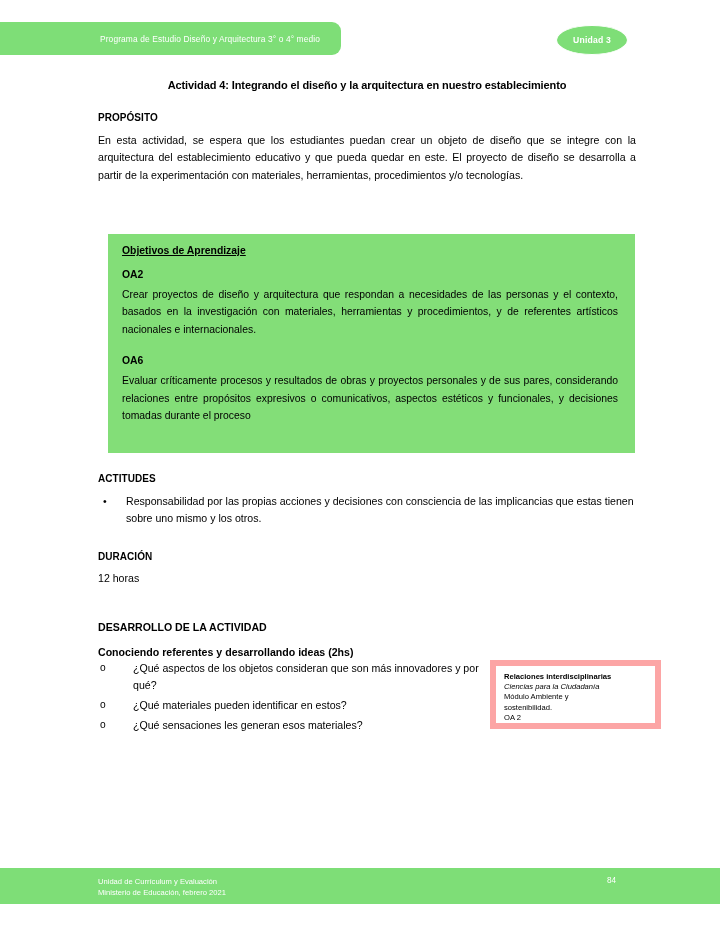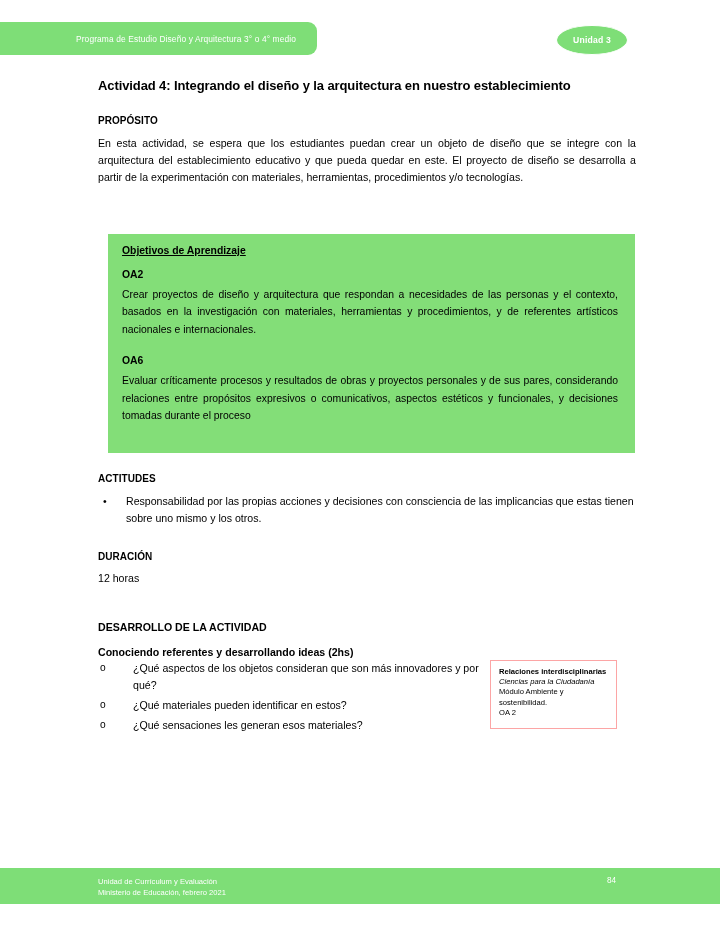--- a/index.html
+++ b/index.html
@@ -14,21 +14,21 @@
     font-family: "Liberation Sans", sans-serif;
     color: #000000;
     overflow: hidden;
   }
 
   
   #header-band {
     position: absolute;
     left: 0;
     top: 22px;
-    width: 317px;
+    width: 341px;
     height: 33px;
     background: #7ede77;
     border-top-right-radius: 9px;
     border-bottom-right-radius: 9px;
   }
   #header-band-label {
     position: absolute;
     right: 21px;
     top: 50%;
     transform: translateY(-50%);
@@ -61,23 +61,23 @@
 
   
   #content {
     position: absolute;
     left: 98px;
     top: 78px;
     width: 538px;
   }
 
   #activity-title {
-    font-size: 13px;
-    font-weight: bold;
-    text-align: left;
+    font-size: 11px;
+    font-weight: bold;
+    text-align: center;
     letter-spacing: -0.1px;
     margin: 0 0 20px 0;
     line-height: 1.3;
   }
 
   .section-heading {
     font-size: 10px;
     font-weight: bold;
     margin: 0 0 9px 0;
     letter-spacing: 0.05px;
@@ -202,23 +202,23 @@
     flex: 1 1 auto;
     font-size: 10.6px;
     line-height: 1.62;
   }
 
   
   #interdisciplinary-box {
     position: absolute;
     left: 490px;
     top: 660px;
-    width: 127px;
+    width: 171px;
     height: 69px;
-    border: 1px solid #fca5a5;
+    border: 6px solid #fca5a5;
     box-sizing: border-box;
     padding: 6px 7px 0 8px;
     background: #ffffff;
   }
   #interdisc-title {
     font-size: 7.6px;
     font-weight: bold;
     line-height: 1.3;
     margin: 0;
   }

